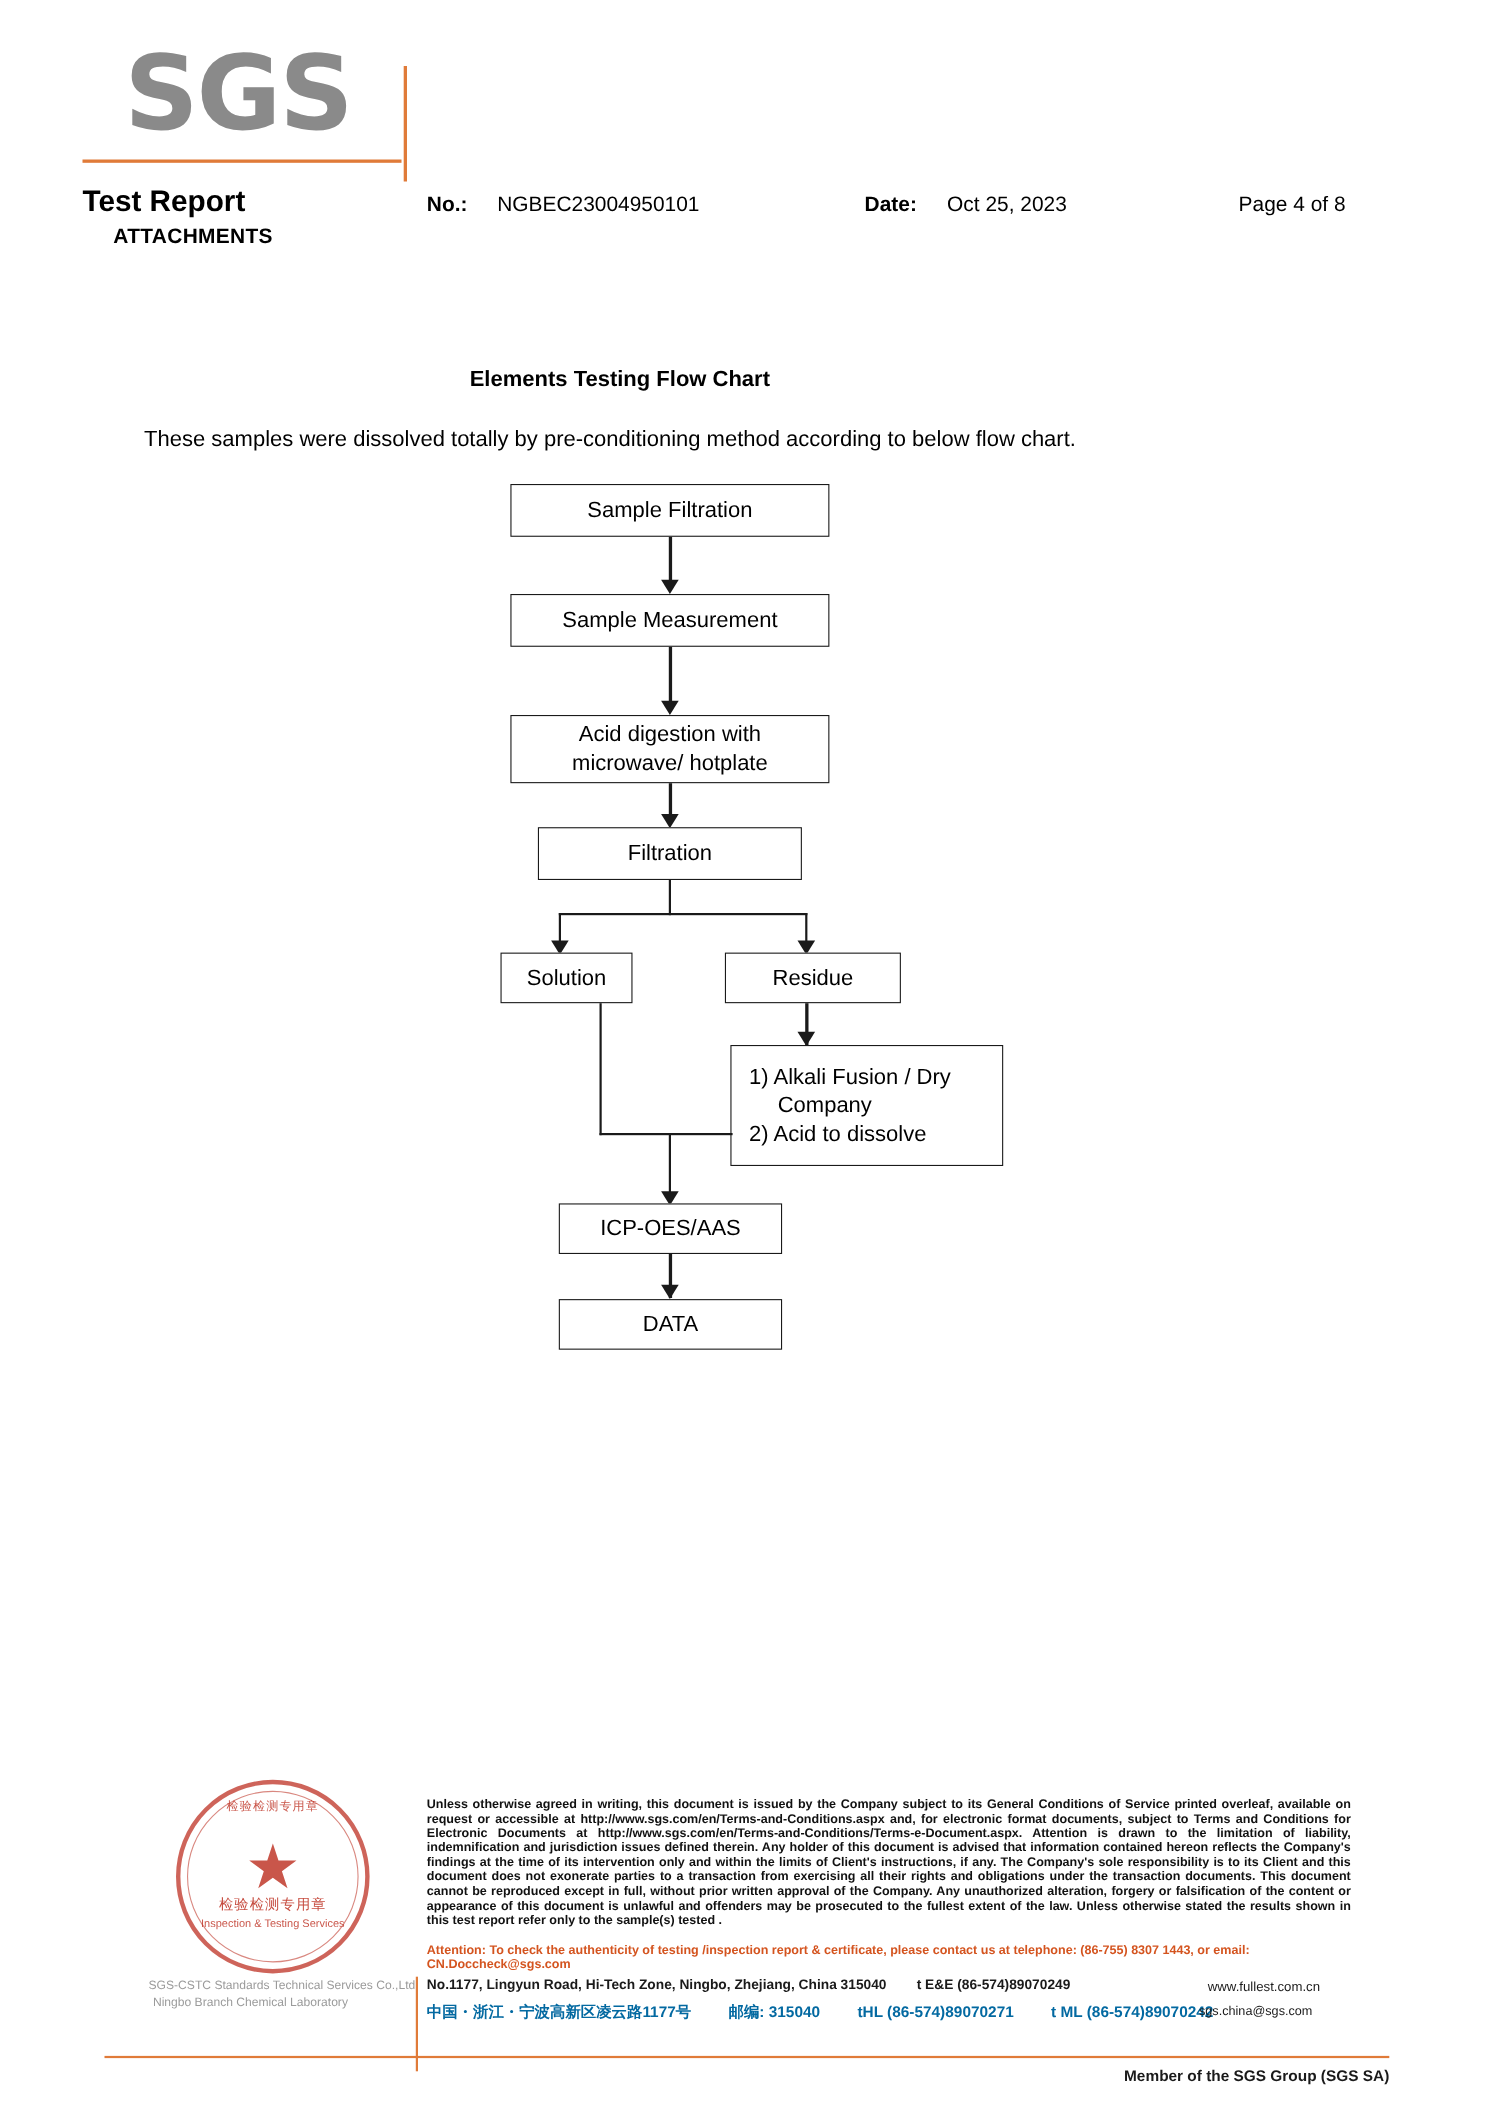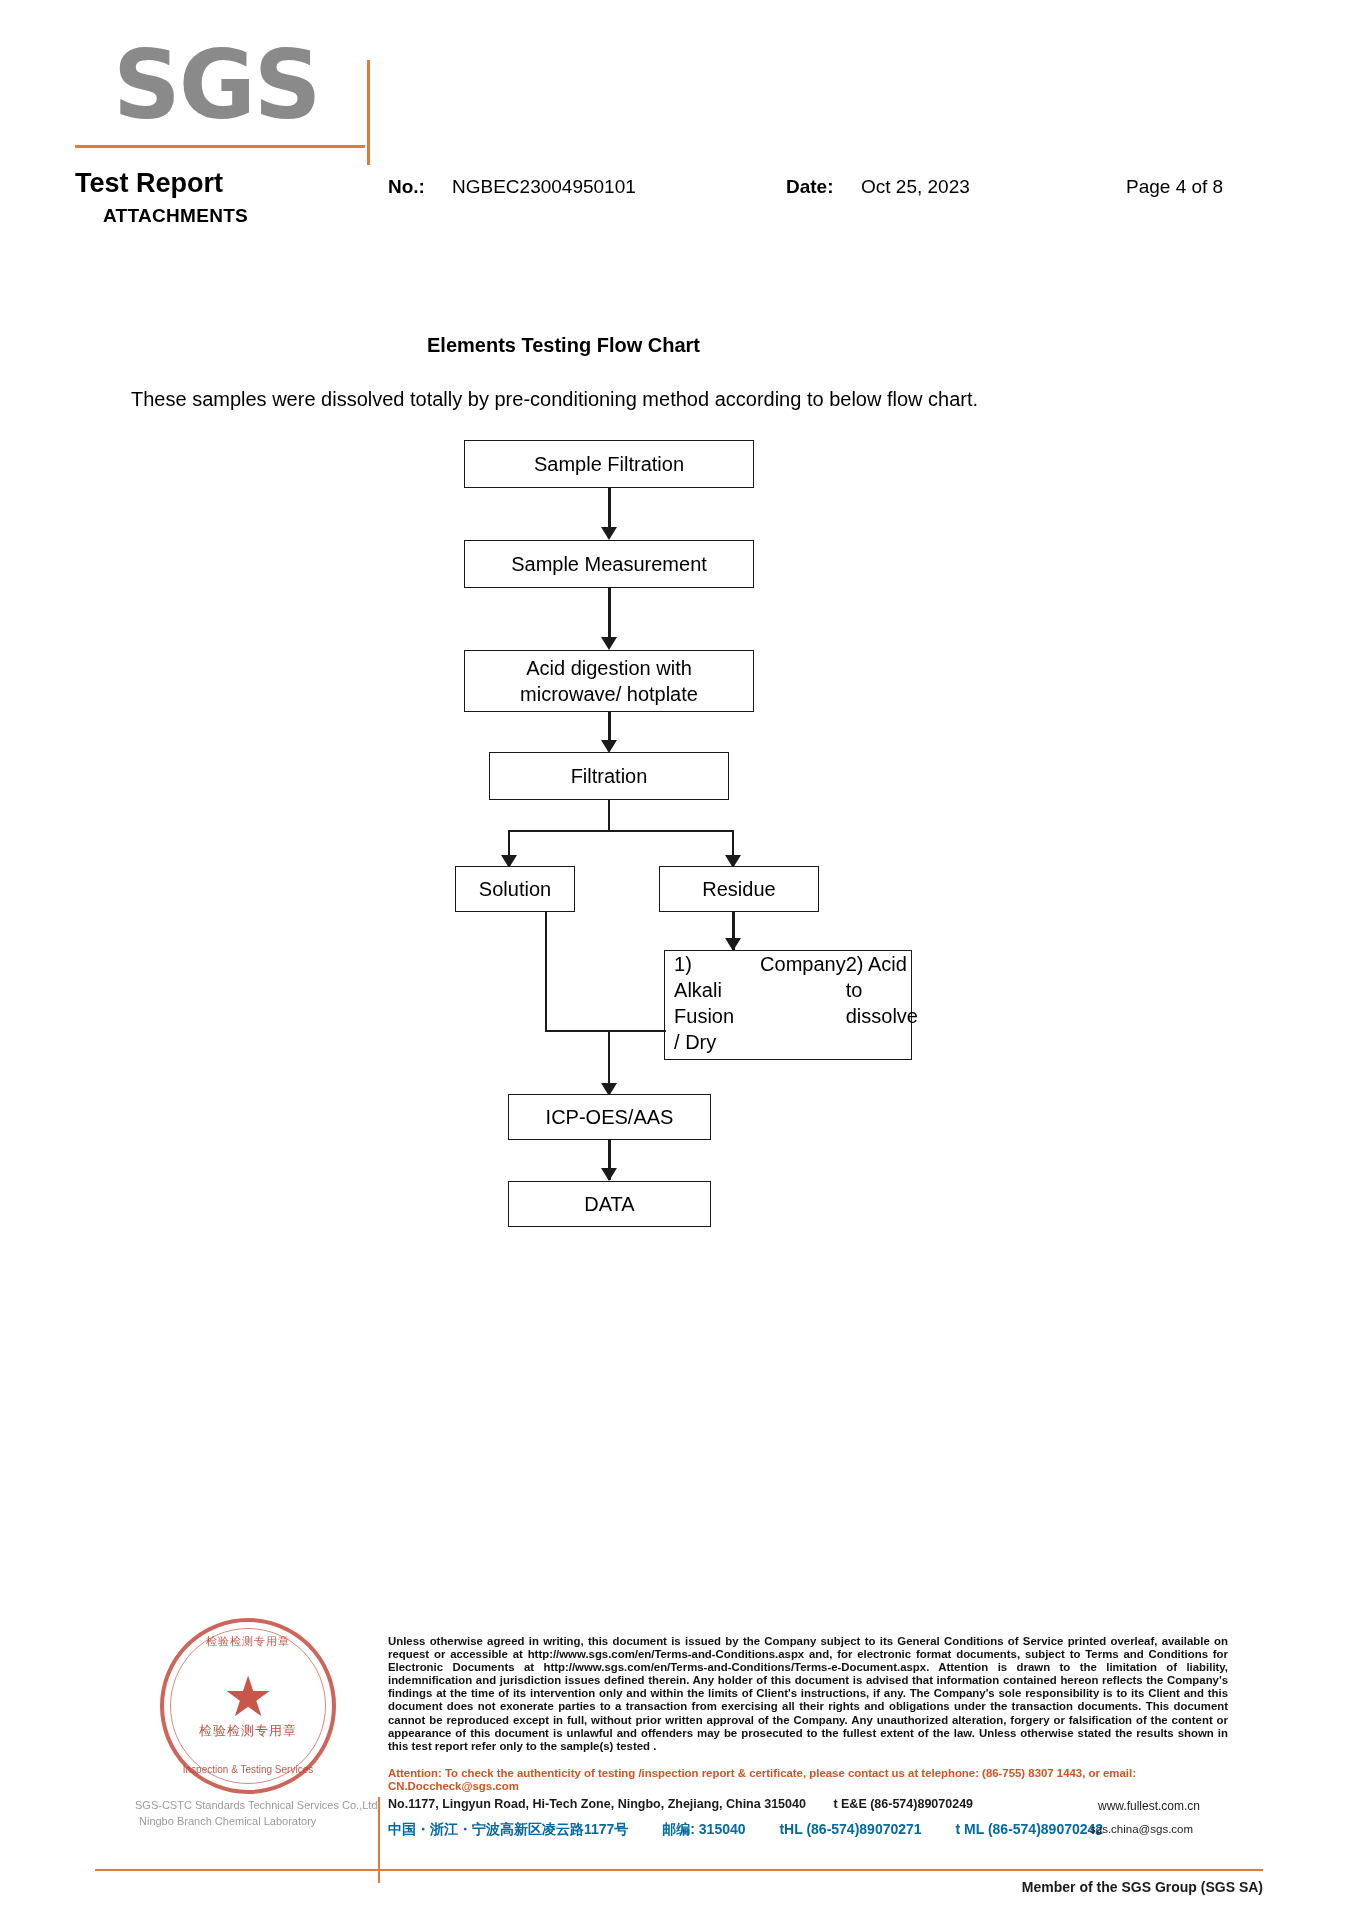--- a/index.html
+++ b/index.html
@@ -79,21 +79,21 @@
   .stamp-cn-top{
     position:absolute;left:0;top:16px;width:176px;text-align:center;
     font-size:11px;color:#c0392b;opacity:.85;letter-spacing:1px;
   }
   .stamp-cn-mid{
     position:absolute;left:0;top:104px;width:176px;text-align:center;
     font-size:13px;color:#c0392b;opacity:.9;letter-spacing:1px;
   }
   .stamp-cn-bot{
     position:absolute;left:0;top:126px;width:176px;text-align:center;
-    font-size:10px;color:#c0392b;opacity:.85;margin-top:20px;
+    font-size:10px;color:#c0392b;opacity:.85;
   }
   .stamp-sub1{position:absolute;left:135px;top:182px;font-size:11px;color:#9b9b9b;}
   .stamp-sub2{position:absolute;left:139px;top:198px;font-size:11px;color:#9b9b9b;}
 
   .legal{
     position:absolute;left:388px;top:18px;width:840px;
     font-size:11.4px;line-height:13.1px;text-align:justify;
     font-family:"Liberation Sans", sans-serif;font-weight:bold;
     color:#111;
   }
@@ -173,21 +173,21 @@
       <span>Solution</span>
     </div>
 
     <div class="node" style="left:659px;top:866px;width:160px;height:46px;">
       <span>Residue</span>
     </div>
 
     <div class="vline" style="left:732px;top:912px;width:3px;height:38px;"></div>
     <div class="arrow" style="left:725px;top:938px;"></div>
 
-    <div class="node left-al" style="left:664px;top:950px;width:248px;height:110px;flex-direction:row;align-items:flex-start;justify-content:center;">
+    <div class="node left-al" style="left:664px;top:950px;width:248px;height:110px;flex-direction:column;align-items:flex-start;justify-content:center;">
       <span>1) Alkali Fusion / Dry</span>
       <span style="padding-left:26px;">Company</span>
       <span>2) Acid to dissolve</span>
     </div>
 
     <div class="vline thin" style="left:545px;top:912px;height:120px;"></div>
     <div class="hline thin" style="left:545px;top:1030px;width:121px;"></div>
     <div class="vline thin" style="left:608px;top:1030px;height:60px;"></div>
     <div class="arrow" style="left:601px;top:1083px;"></div>
 

